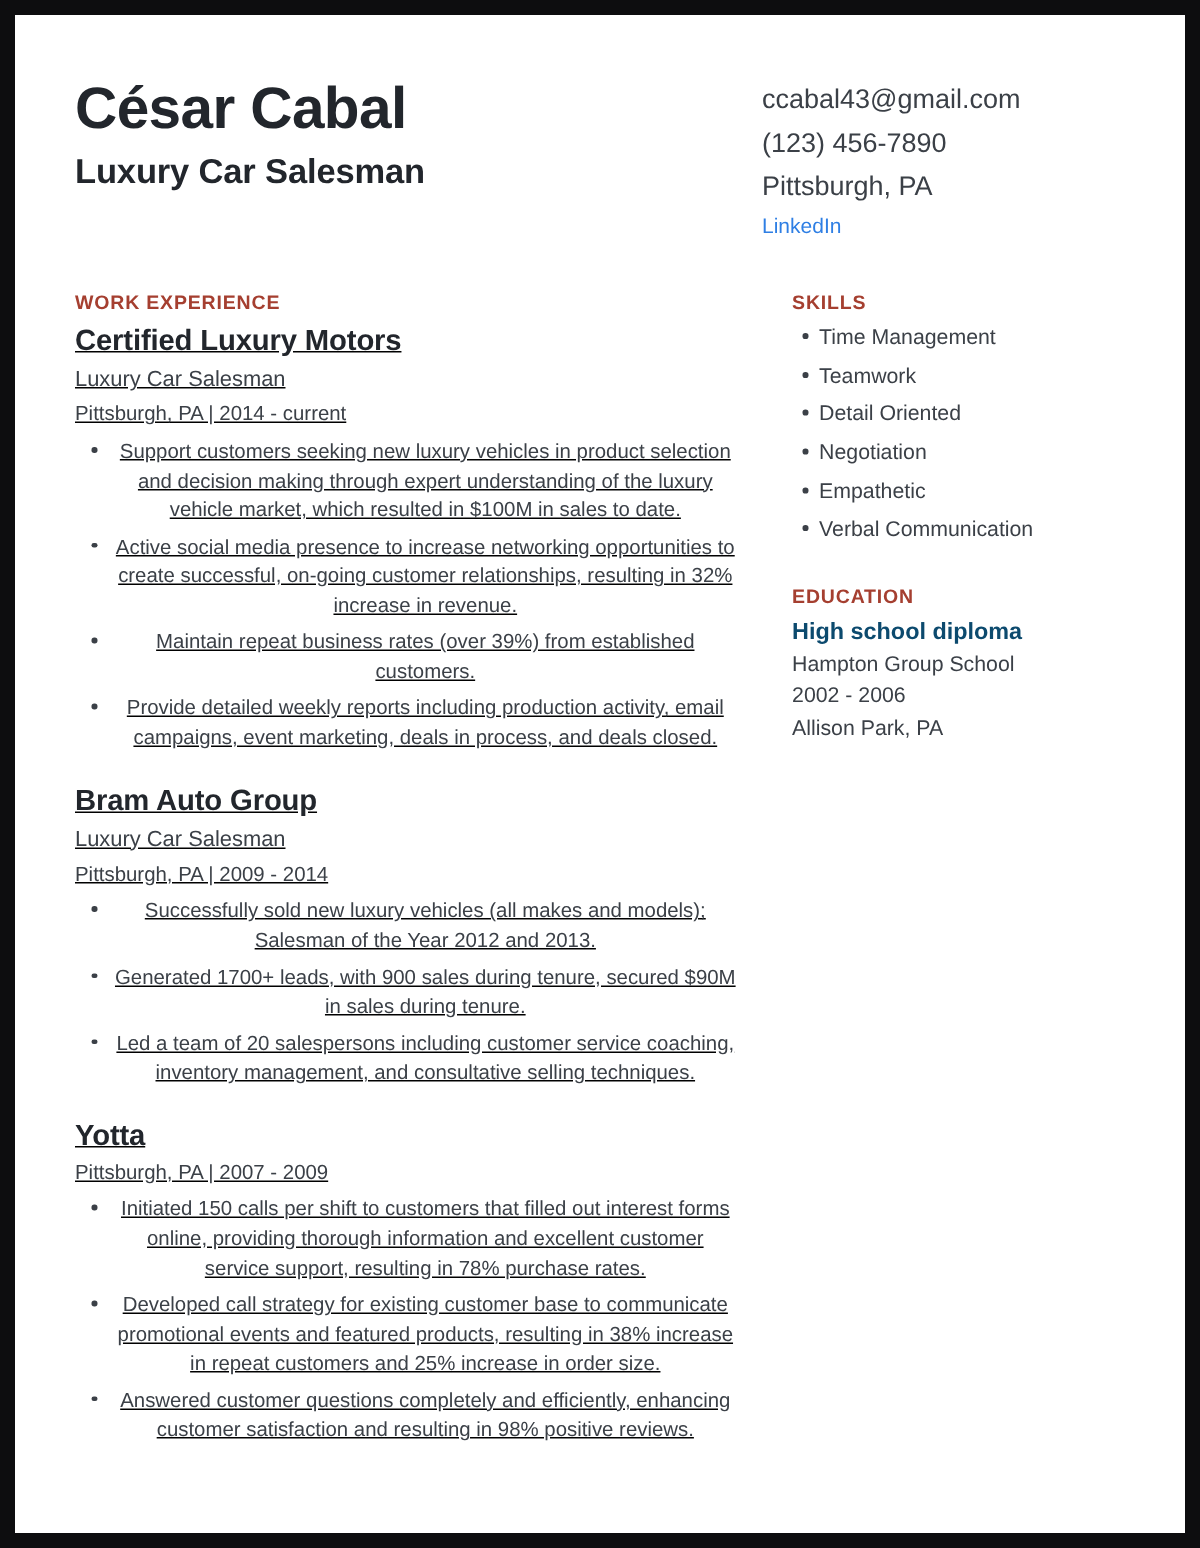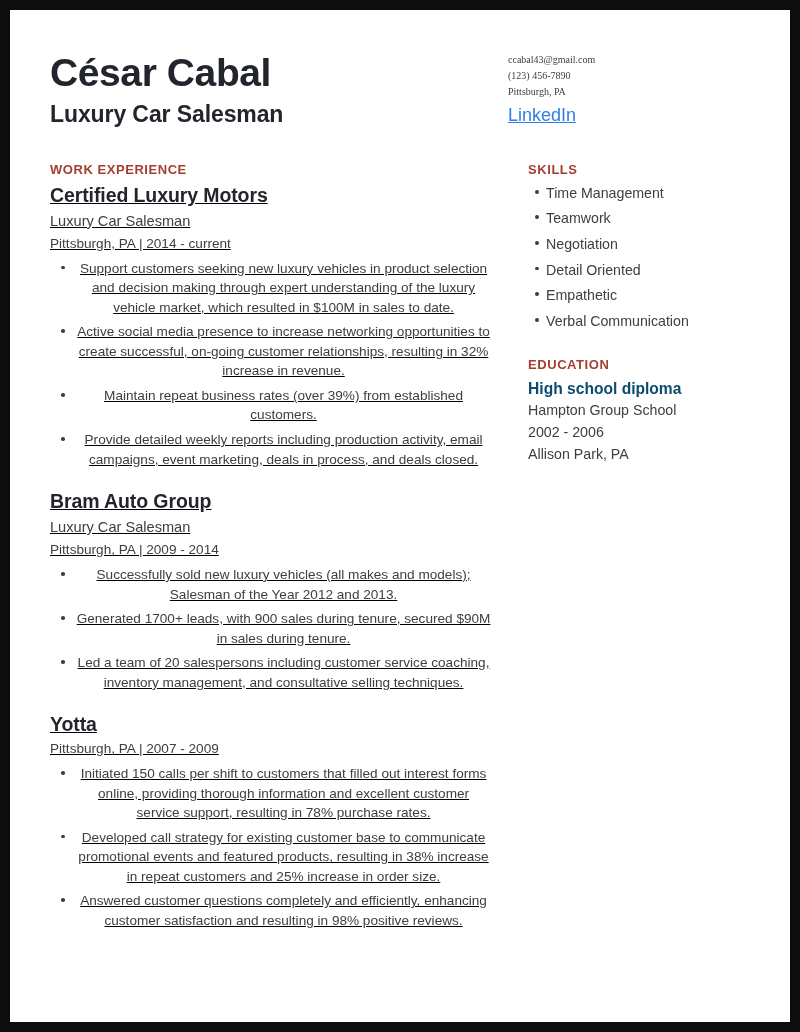--- a/index.html
+++ b/index.html
@@ -50,31 +50,29 @@
     color: #22262c;
     letter-spacing: -0.1px;
     line-height: 1.2;
     margin: 7px 0 0 0;
   }
   .contact {
     width: 242px;
     padding-top: 4px;
   }
   .contact-line {
-    font-size: 10px;
+    font-size: 18px;
     color: #3b4047;
     line-height: 1.62;
     white-space: nowrap;
-    font-family: Liberation Serif, serif;
   }
   .contact-link {
-    font-size: 18px;
+    font-size: 14px;
     line-height: 1.62;
     color: #2f7fe4;
-    text-decoration: underline;
     display: inline-block;
     cursor: pointer;
   }
 
   
   .columns {
     display: flex;
     margin-top: 32px;
     align-items: flex-start;
   }
@@ -236,22 +234,22 @@
         </div>
       </div>
 
       <div class="col-side">
 
         <div class="side-block">
           <div class="section-title side">SKILLS</div>
           <ul class="skills">
             <li>Time Management</li>
             <li>Teamwork</li>
+            <li>Detail Oriented</li>
             <li>Negotiation</li>
-            <li>Detail Oriented</li>
             <li>Empathetic</li>
             <li>Verbal Communication</li>
           </ul>
         </div>
 
         <div class="side-block">
           <div class="section-title side">EDUCATION</div>
           <div>
             <div class="edu-degree">High school diploma</div>
             <div class="edu-line">Hampton Group School</div>

